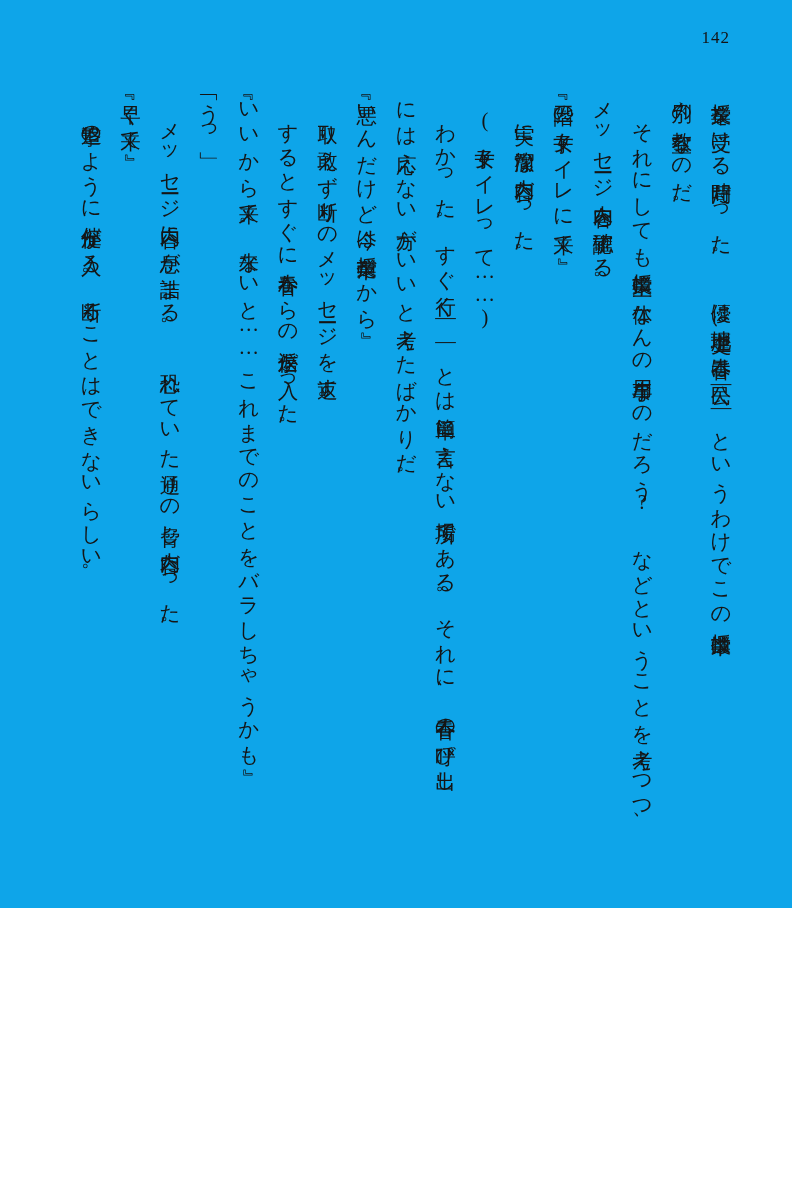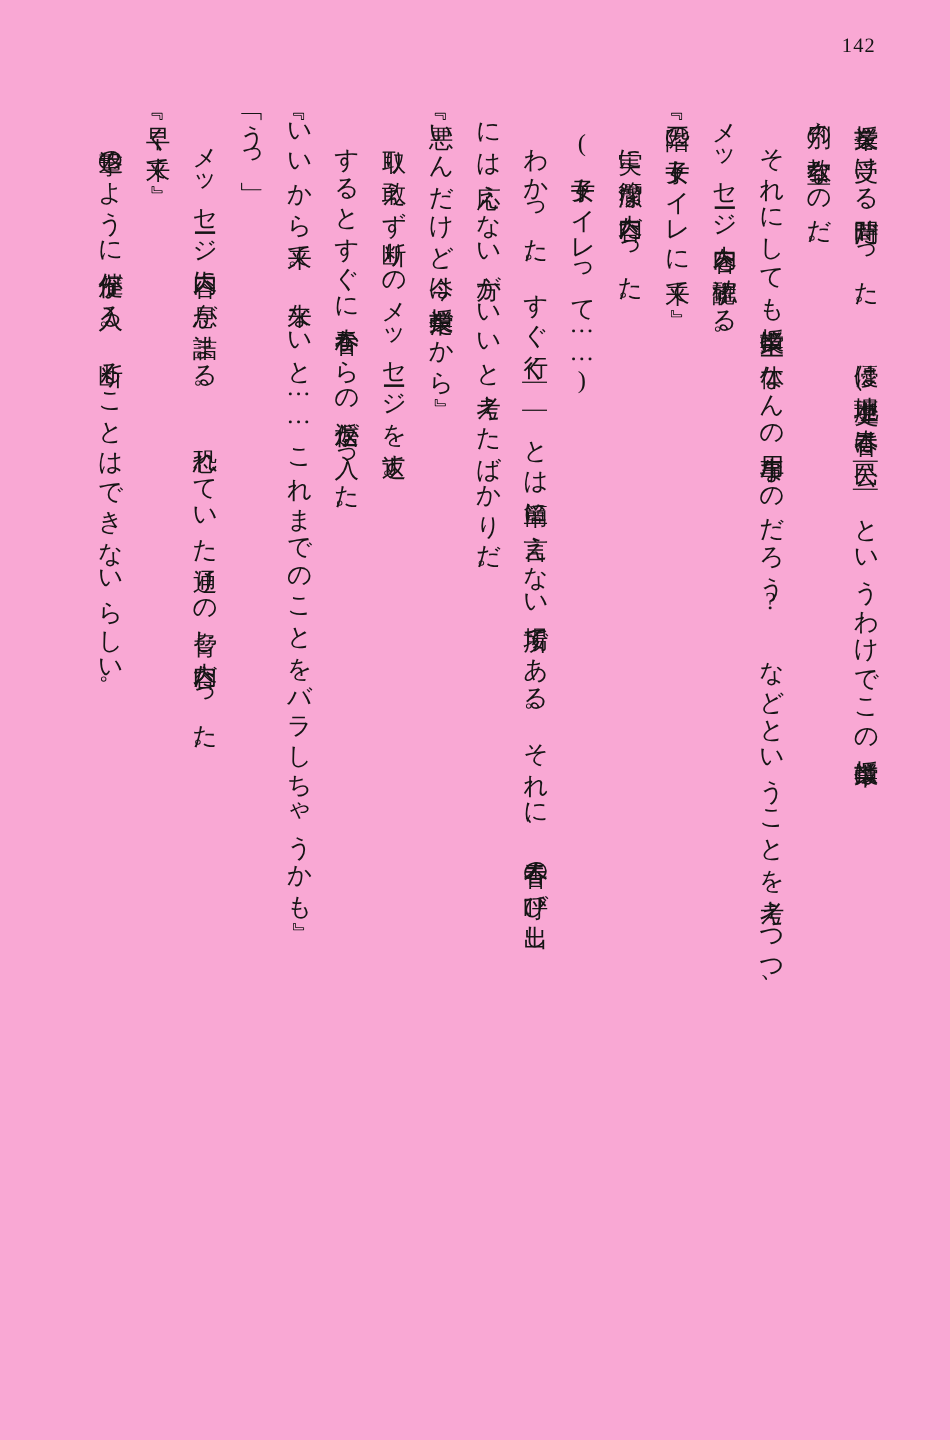--- a/index.html
+++ b/index.html
@@ -10,23 +10,23 @@
   body {
     width: 792px;
     height: 1200px;
     font-family: "Liberation Serif", "DejaVu Serif", serif;
     color: #1a1a1a;
     overflow: hidden;
   }
   .page {
     position: relative;
     width: 792px;
-    height: 1200px;
+    height: 908px;
     box-sizing: border-box;
-    background: #f9a8d4;
+    background: #0ea5e9;
   }
   .page-number {
     position: absolute;
     top: 28px;
     right: 62px;
     font-size: 17px;
     letter-spacing: 1px;
     color: #141414;
     font-family: "Liberation Serif", "DejaVu Serif", serif;
   }

